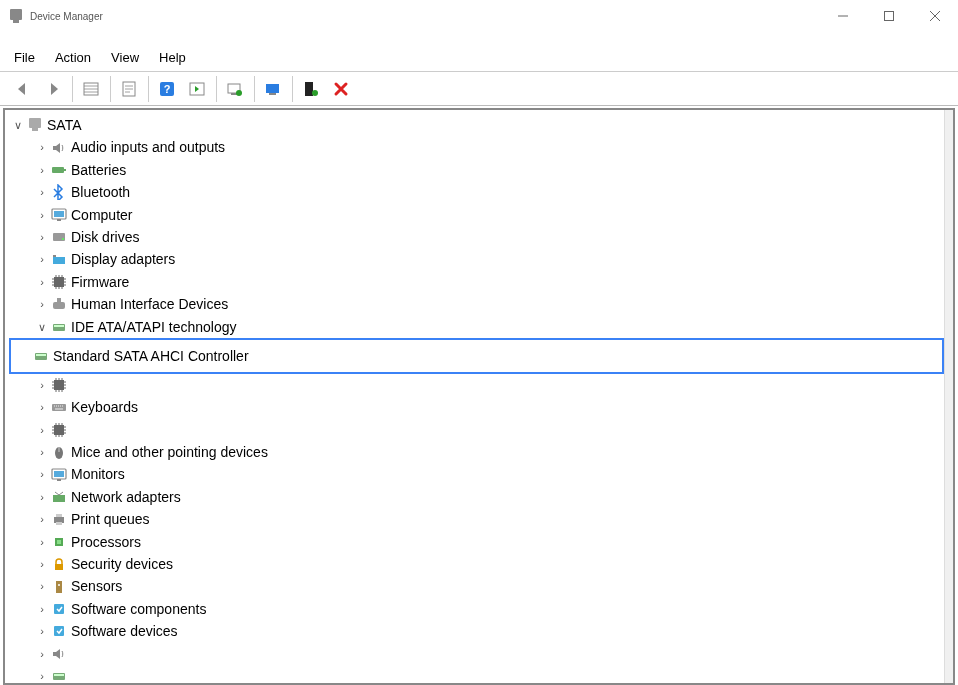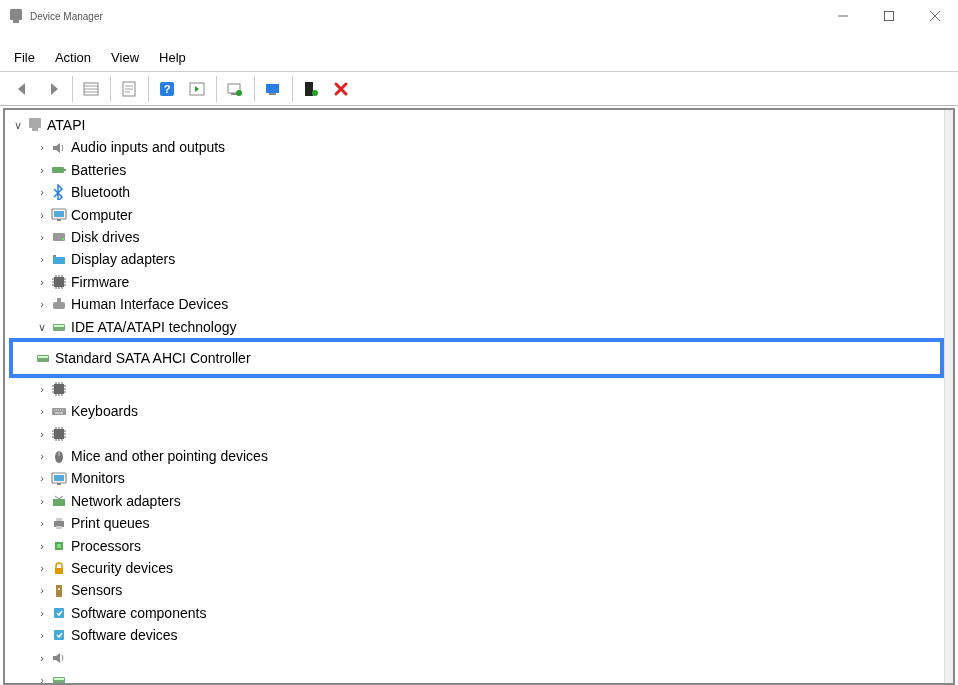--- a/index.html
+++ b/index.html
@@ -121,21 +121,21 @@
     width: 18px; height: 18px;
     margin: 0 3px 0 1px;
     display: inline-flex;
     align-items: center;
     justify-content: center;
   }
   .node .label { padding-right: 4px; }
   .depth-0 { padding-left: 0; }
   .depth-1 { padding-left: 24px; }
   .depth-2 { padding-left: 62px; }
-  .highlighted { border: 4px solid #3b82f6; padding: 16px 6px; margin-left: -2px; }
+  .highlighted { border: 2px solid #3b82f6; padding: 16px 6px; margin-left: -2px; }
   
   .ic-gray { fill: #888; }
   .ic-blue { fill: #2a7de1; }
 </style>
 </head>
 <body>
 
 <div class="titlebar">
   <span class="app-icon">
     <svg viewBox="0 0 16 16">
@@ -248,21 +248,21 @@
 
 <div class="tree-panel">
   <div class="tree" id="tree">
       <div class="node depth-0">
   <span class="chevron">∨</span>
   <span class="icon">
           <svg viewBox="0 0 16 16" width="16" height="16">
             <use href="#i-computer"></use>
           </svg>
         </span>
-  <span class="label">ATAPI</span>
+  <span class="label">SATA</span>
 </div>
       <div class="node depth-1">
     <span class="chevron">›</span>
         <span class="icon">
           <svg viewBox="0 0 16 16" width="16" height="16">
             <use href="#i-speaker"></use>
           </svg>
         </span>
     <span class="label">Audio inputs and outputs</span>
   </div>

